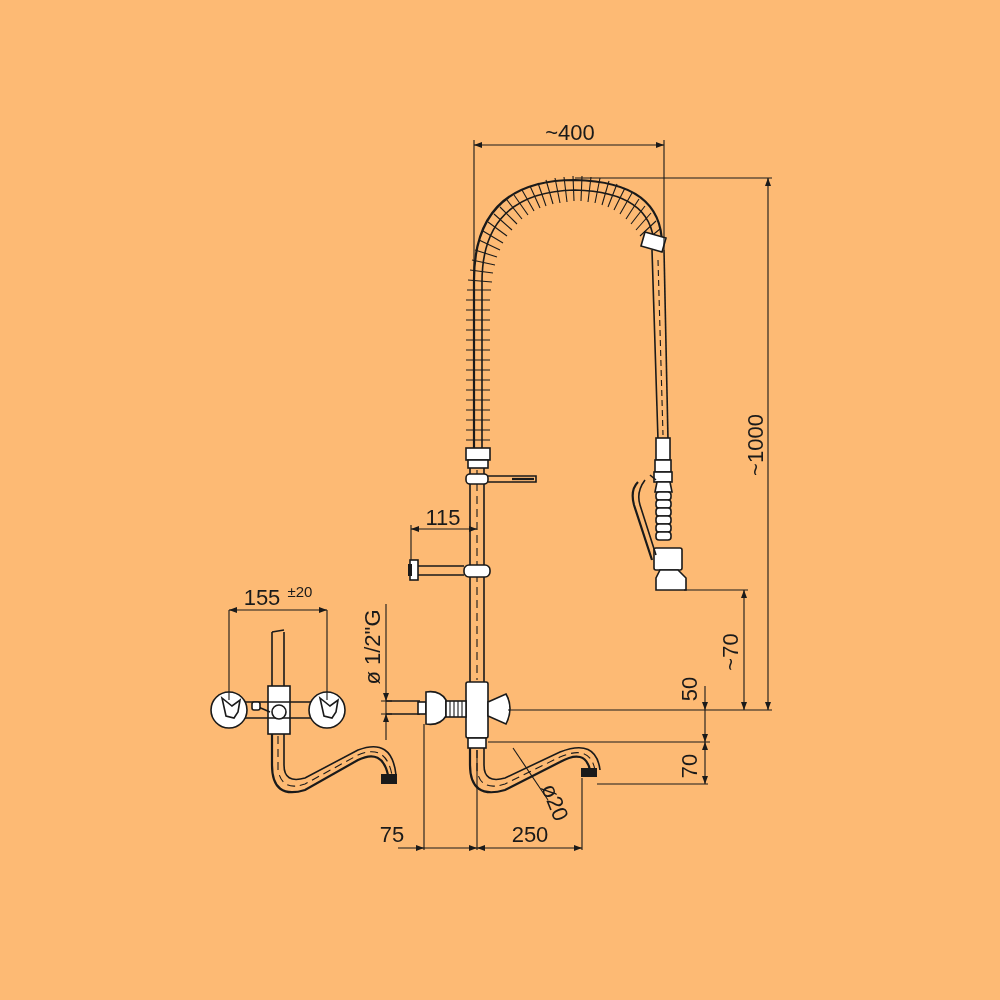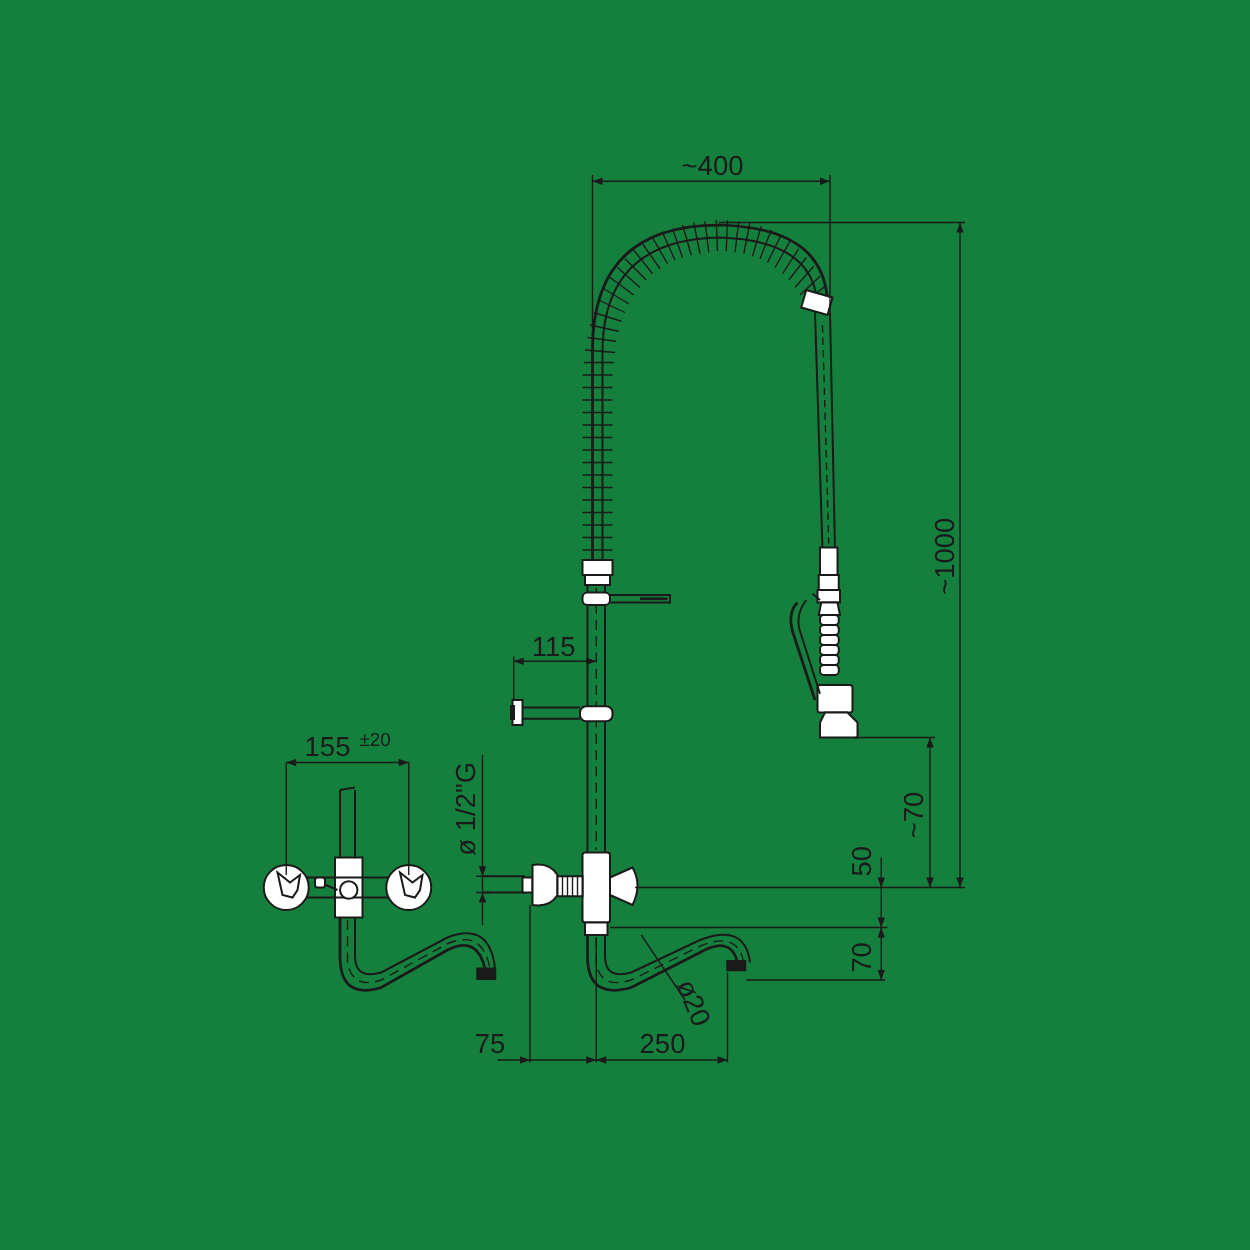--- a/index.html
+++ b/index.html
@@ -1,16 +1,16 @@
 <!DOCTYPE html>
 <html><head>
 <meta charset="utf-8">
 <style>
   html, body { margin: 0; padding: 0; background: #ffffff; }
-  .canvas { position: relative; width: 1000px; height: 1000px; background: #15803d; overflow: hidden; }
+  .canvas { position: relative; width: 1000px; height: 1000px; background: #fdba74; overflow: hidden; }
   svg { position: absolute; left: 0; top: 0; }
   .dim { font-family: "Liberation Sans", sans-serif; font-size: 22px; fill: #1a1a1a; }
   .ln { stroke: #1a1a1a; fill: none; stroke-width: 1.6; }
   .thin { stroke: #1a1a1a; fill: none; stroke-width: 1.1; }
   .thick { stroke: #1a1a1a; fill: none; stroke-width: 2.2; }
   .fillw { fill: #ffffff; stroke: #1a1a1a; stroke-width: 1.6; }
   .fillk { fill: #1a1a1a; }
 </style>
 </head>
 <body>

